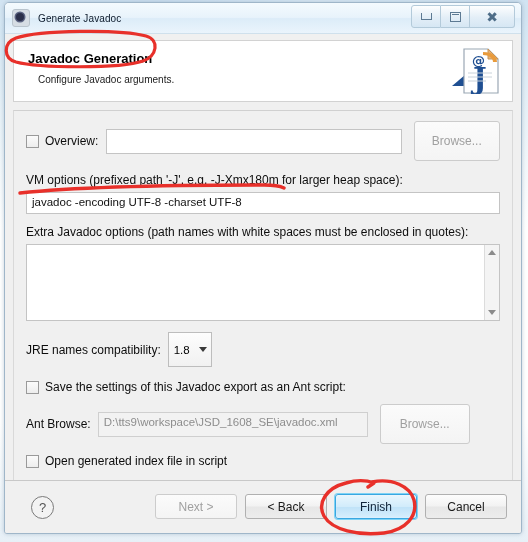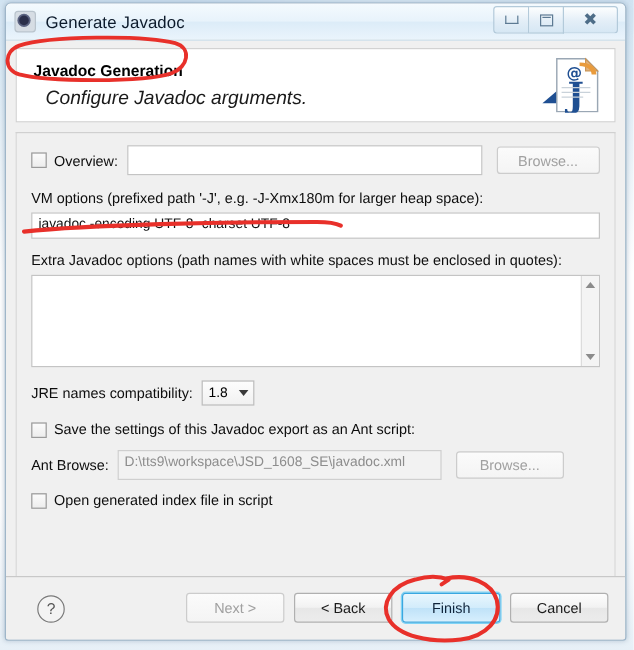--- a/index.html
+++ b/index.html
@@ -76,21 +76,21 @@
   #titlebar .win-icon::before {
     content: "";
     position: absolute;
     left: 3px; top: 3px;
     width: 8px; height: 8px;
     border-radius: 50%;
     background: #2b2f4a;
     box-shadow: 0 0 0 1.5px #5a6280;
   }
   #titlebar .title-text {
-    font-size: 14px;
+    font-size: 10px;
     color: #0c1a2b;
     letter-spacing: .1px;
   }
   .winbtns {
     position: absolute;
     right: 6px;
     top: 2px;
     display: flex;
     height: 21px;
   }
@@ -125,23 +125,22 @@
   #header .hdr-title {
     position: absolute;
     left: 14px; top: 10px;
     font-size: 13px;
     font-weight: bold;
     color: #000;
   }
   #header .hdr-sub {
     position: absolute;
     left: 24px; top: 33px;
-    font-size: 16px;
+    font-size: 10px;
     color: #1a1a1a;
-    font-style: italic;
   }
   
   #header .jd-icon {
     position: absolute;
     right: 12px; top: 7px;
     width: 38px; height: 46px;
   }
   #header .jd-arrow {
     position: absolute;
     right: 47px; top: 34px;
@@ -187,21 +186,21 @@
     overflow: hidden;
     white-space: nowrap;
   }
   .txtin.disabled {
     background: #f2f2f2;
     color: #8d8d8d;
     border-color: #cfcfcf;
   }
 
   .btn {
-    height: 23px;
+    height: 40px;
     min-width: 74px;
     border: 1px solid #b0b0b0;
     border-radius: 3px;
     background: linear-gradient(180deg,#fdfdfd,#f2f2f2 48%,#e7e7e7 52%,#ececec);
     font-size: 12px;
     color: #1a1a1a;
     display: flex;
     align-items: center;
     justify-content: center;
     box-sizing: border-box;
@@ -245,21 +244,21 @@
     border-right: 4px solid transparent;
   }
   .sb-up { top: 5px; border-bottom: 5px solid #8b8b8b; }
   .sb-down { bottom: 5px; border-top: 5px solid #8b8b8b; }
 
   
   #row-jre { margin-bottom: 13px; }
   #jre-combo {
     margin-left: 7px;
     width: 44px;
-    height: 21px;
+    height: 35px;
     border: 1px solid #bdbdbd;
     background: linear-gradient(180deg,#fdfdfd,#f1f1f1);
     box-sizing: border-box;
     display: flex;
     align-items: center;
     justify-content: space-between;
     padding: 0 4px 0 5px;
     font-size: 11.5px;
   }
   #jre-combo .caret {

